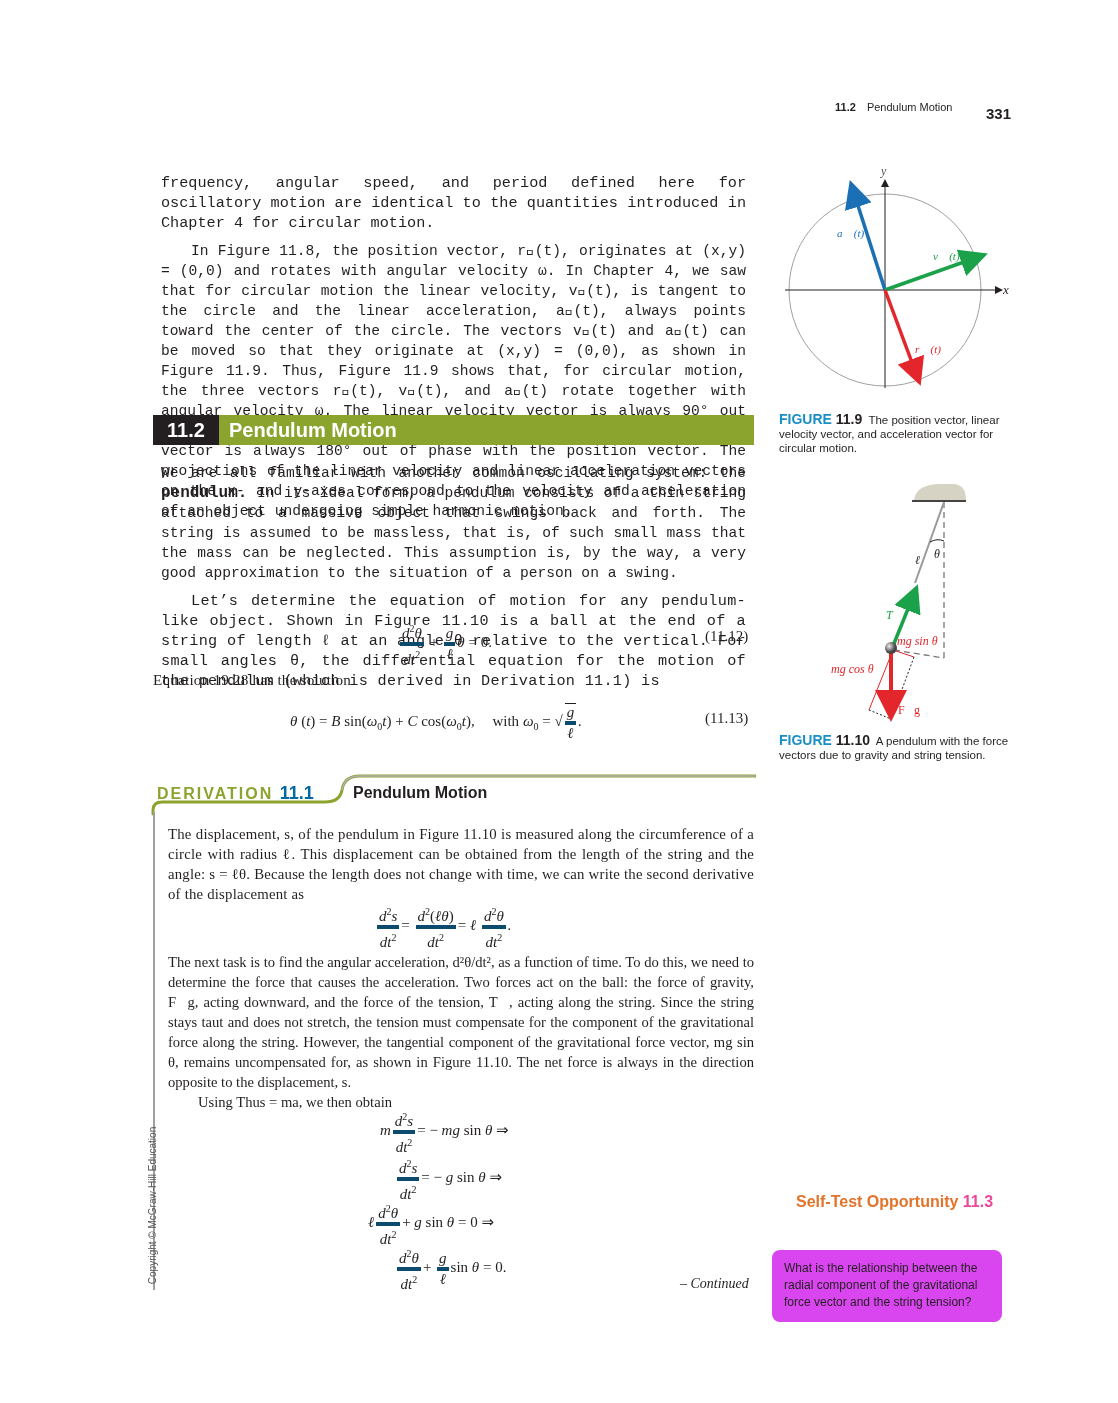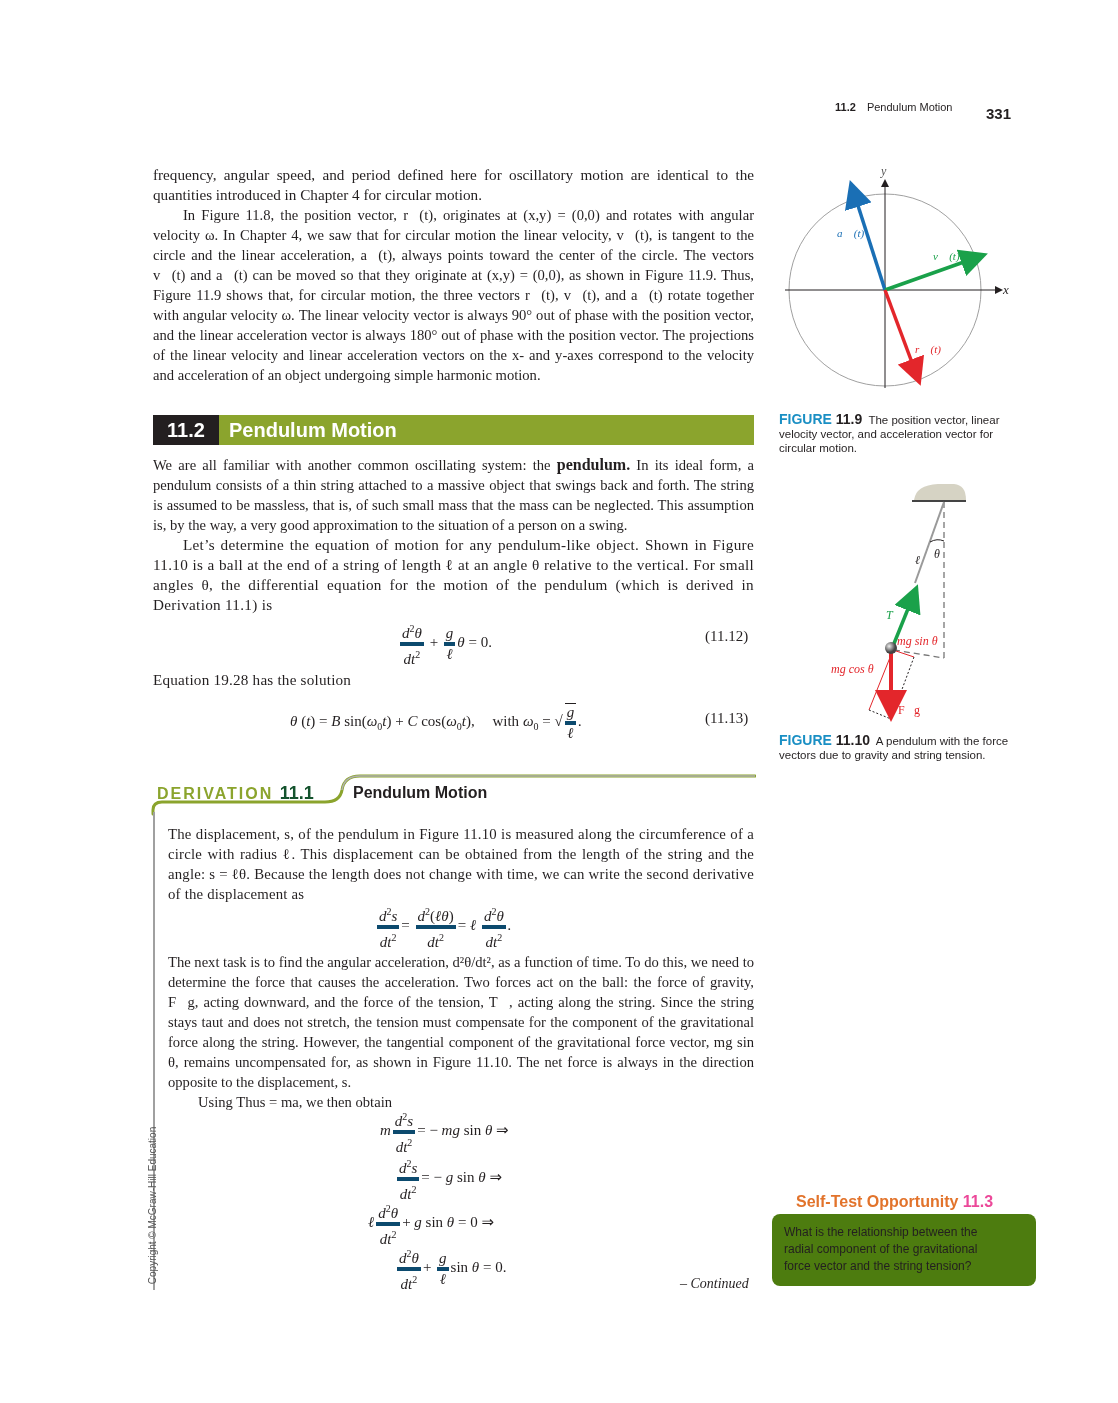--- a/index.html
+++ b/index.html
@@ -2,45 +2,45 @@
 <html><head>
 <meta charset="utf-8">
 <style>
   html, body { margin: 0; padding: 0; background: #ffffff; }
   body { width: 1118px; height: 1403px; position: relative; overflow: hidden; font-family: "Liberation Serif", serif; color: #231f20; }
   .abs { position: absolute; }
   .running-head { top: 101px; left: 835px; font-family: "Liberation Sans", sans-serif; font-size: 11px; color: #231f20; }
   .running-head .num { font-weight: bold; margin-right: 8px; }
   .page-num { top: 105px; left: 986px; font-family: "Liberation Sans", sans-serif; font-size: 15px; font-weight: bold; }
   .body-text { font-size: 15.2px; line-height: 20px; text-align: justify; }
-  .body-text p { margin: 0; }
+  .body-text p { margin: 8px; font-family: Liberation Mono, monospace; }
   .indent { text-indent: 30px; }
   .col-main { left: 153px; width: 601px; }
   .sec-bar { top: 415px; left: 153px; width: 601px; height: 30px; background: #8ba42d; }
   .sec-num { position: absolute; left: 0; top: 0; height: 30px; width: 66px; background: #231f20; color: #fff; font-family: "Liberation Sans", sans-serif; font-weight: bold; font-size: 20px; line-height: 30px; text-align: center; border-top-right-radius: 0; }
   .sec-num::after { content: ""; position: absolute; right: -10px; top: 0; width: 10px; height: 30px; background: #8ba42d; border-top-left-radius: 10px; }
   .sec-title { position: absolute; left: 76px; top: 0; color: #fff; font-family: "Liberation Sans", sans-serif; font-weight: bold; font-size: 20px; line-height: 30px; }
   .eq { font-family: "Liberation Serif", serif; font-size: 15px; font-style: italic; }
   .eq-num { font-family: "Liberation Serif", serif; font-size: 15px; }
   .frac { display: inline-block; vertical-align: middle; text-align: center; margin: 0 2px; }
   .frac > span { display: block; padding: 0 2px; line-height: 17px; }
   .frac > span.num { border-bottom: 4px solid #0c4a6e; }
   sup, sub { font-size: 10px; font-style: normal; }
   .up { font-style: normal; }
   .deriv-head { top: 775px; left: 153px; width: 601px; height: 40px; }
   .deriv-label { position: absolute; left: 4px; top: 8px; font-family: "Liberation Sans", sans-serif; font-weight: bold; font-size: 16px; letter-spacing: 2px; color: #8ba42d; }
-  .deriv-label .n { color: #14532d; letter-spacing: 0; font-size: 18px; }
+  .deriv-label .n { color: #0369a1; letter-spacing: 0; font-size: 18px; }
   .deriv-title { position: absolute; left: 200px; top: 9px; font-family: "Liberation Sans", sans-serif; font-weight: bold; font-size: 16px; color: #231f20; }
   .deriv-box { top: 812px; left: 153px; width: 601px; height: 478px; border-left: 2px solid #a0a0a0; }
   .fig-caption { font-family: "Liberation Sans", sans-serif; font-size: 11.5px; line-height: 14px; color: #231f20; }
   .fig-caption .lbl { color: #1a8fc4; font-weight: bold; font-size: 14px; }
   .fig-caption .lbl b { color: #231f20; }
   .selftest-title { top: 1193px; left: 772px; font-family: "Liberation Sans", sans-serif; font-weight: bold; font-size: 16px; color: #e2732b; }
   .selftest-title span { color: #ec4899; }
-  .selftest-box { top: 1214px; left: 772px; width: 264px; height: 72px; background: #4d7c0f; border-radius: 8px; }
+  .selftest-box { top: 1250px; left: 772px; width: 230px; height: 72px; background: #d946ef; border-radius: 8px; }
   .selftest-text { position: absolute; left: 12px; top: 10px; width: 210px; font-family: "Liberation Sans", sans-serif; font-size: 12px; line-height: 17px; color: #231f20; }
   .copyright { top: 1200px; left: 62px; transform: rotate(-90deg); transform-origin: center; font-family: "Liberation Sans", sans-serif; font-size: 10px; color: #555; white-space: nowrap; width: 180px; text-align: center; }
   .continued { top: 1276px; left: 680px; font-family: "Liberation Serif", serif; font-style: italic; font-size: 14px; }
 </style>
 </head>
 <body>
 
 <div class="abs running-head">
   <span class="num">11.2</span>
   <span>Pendulum Motion</span>

